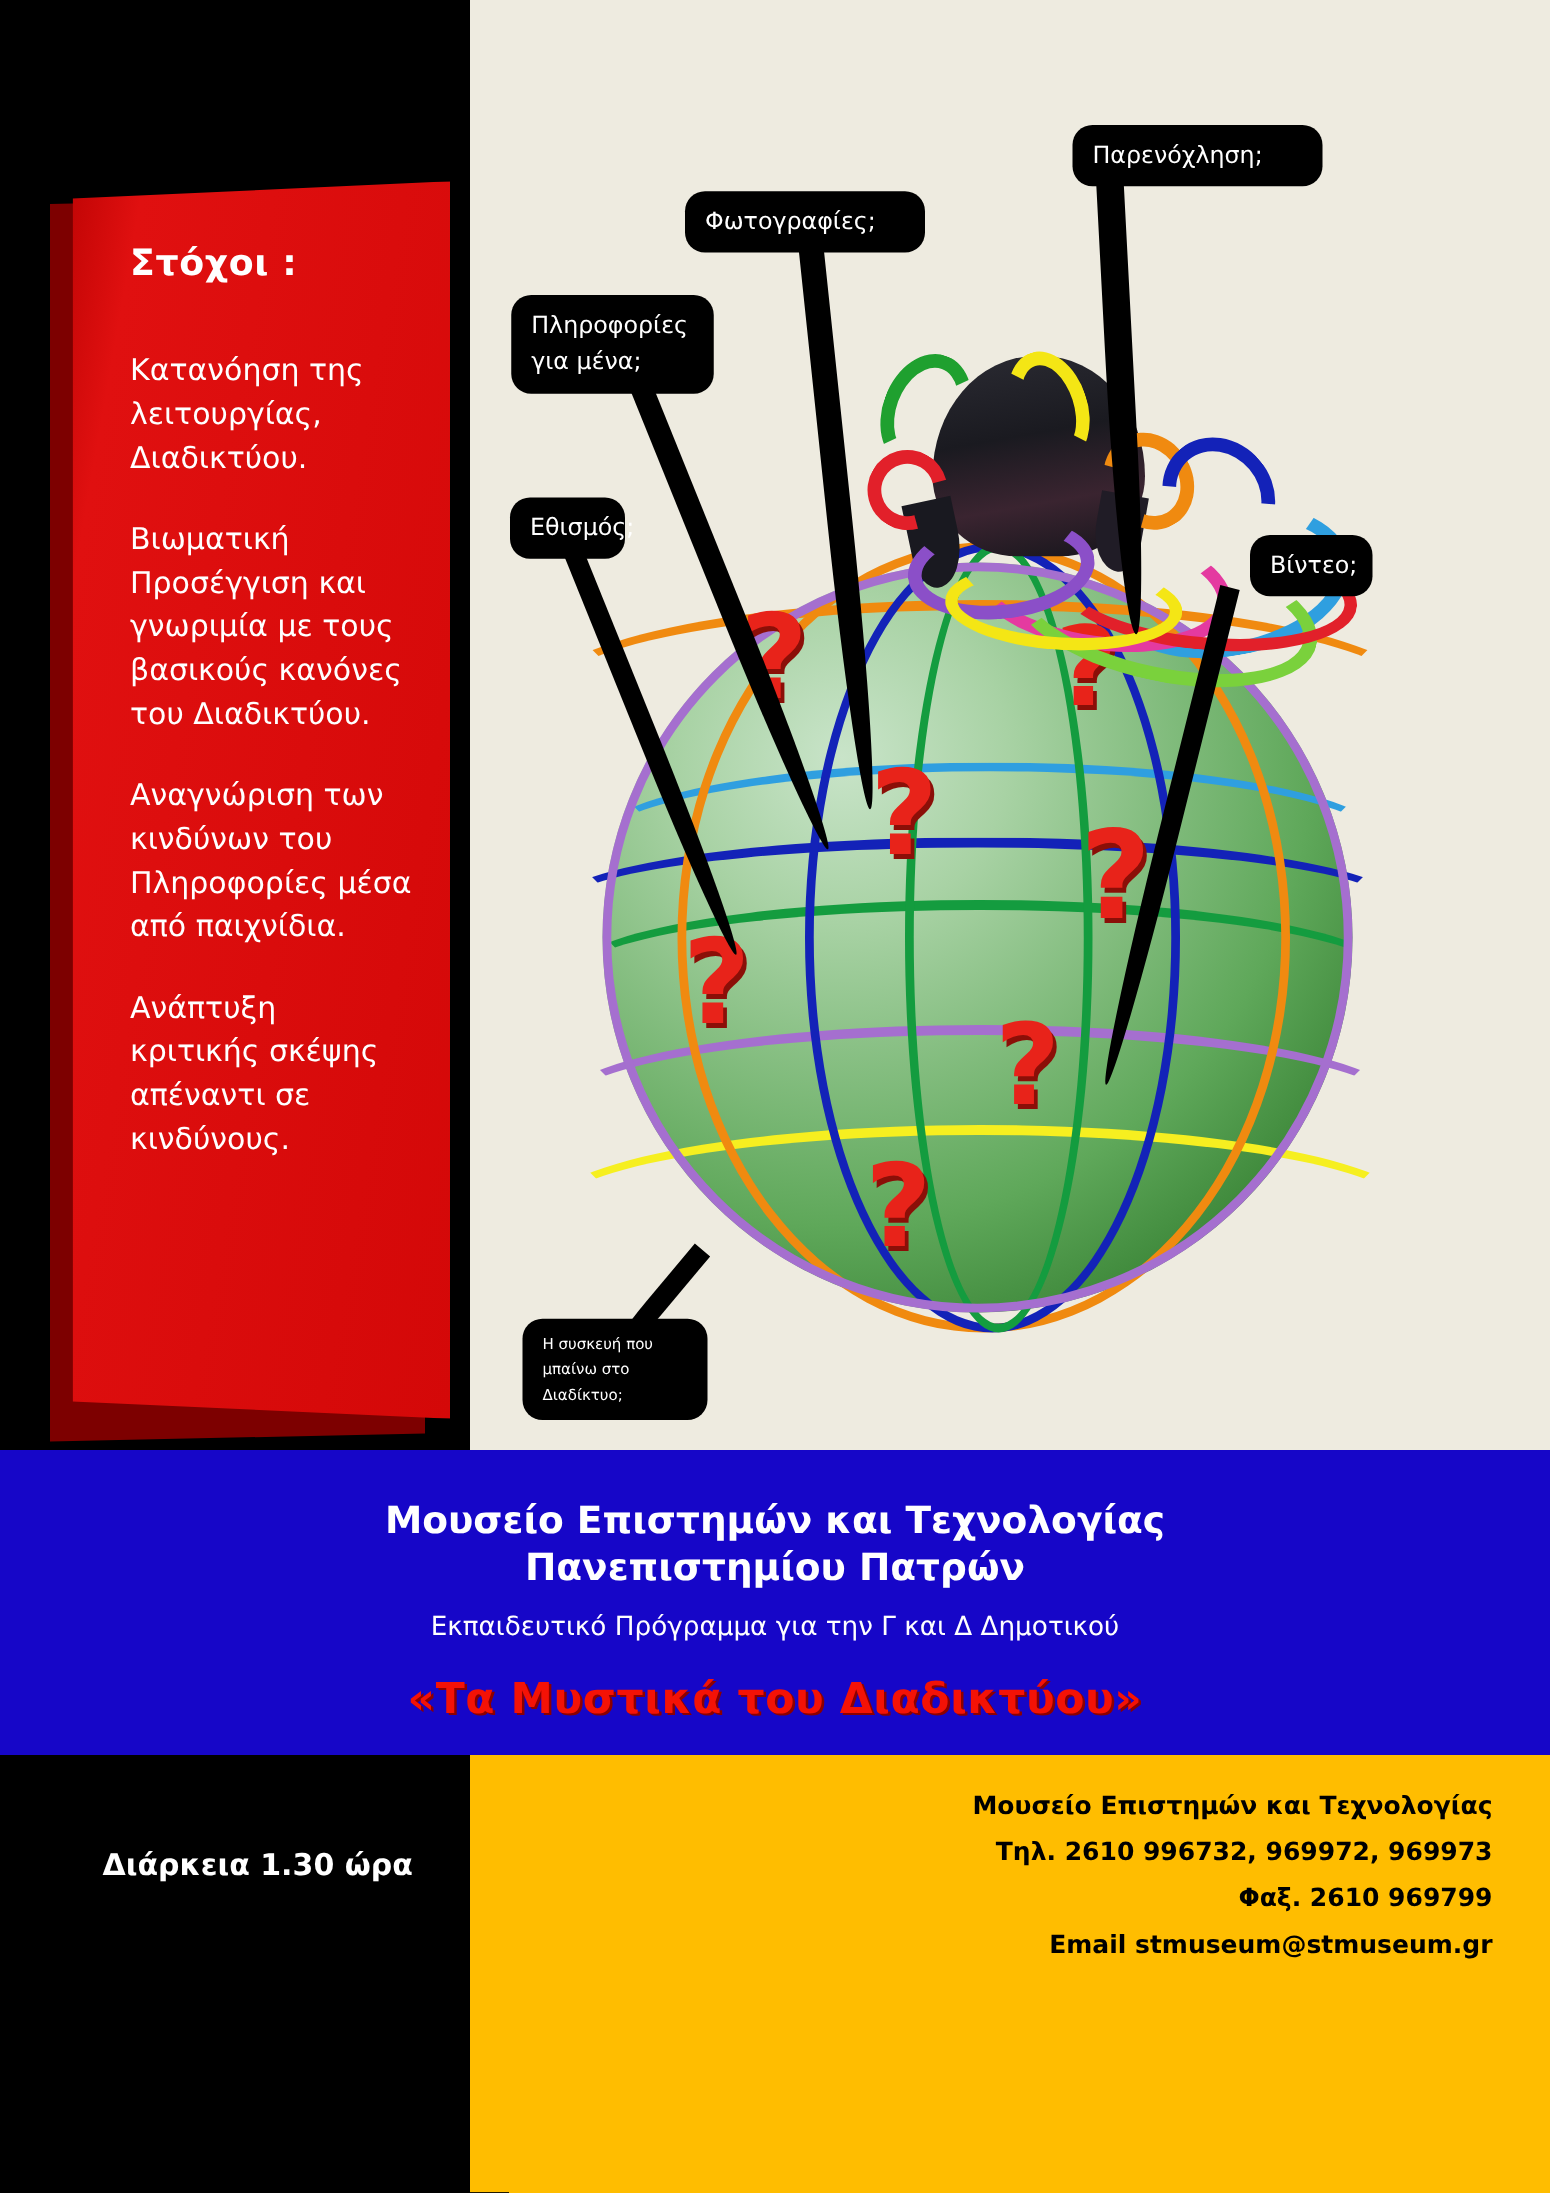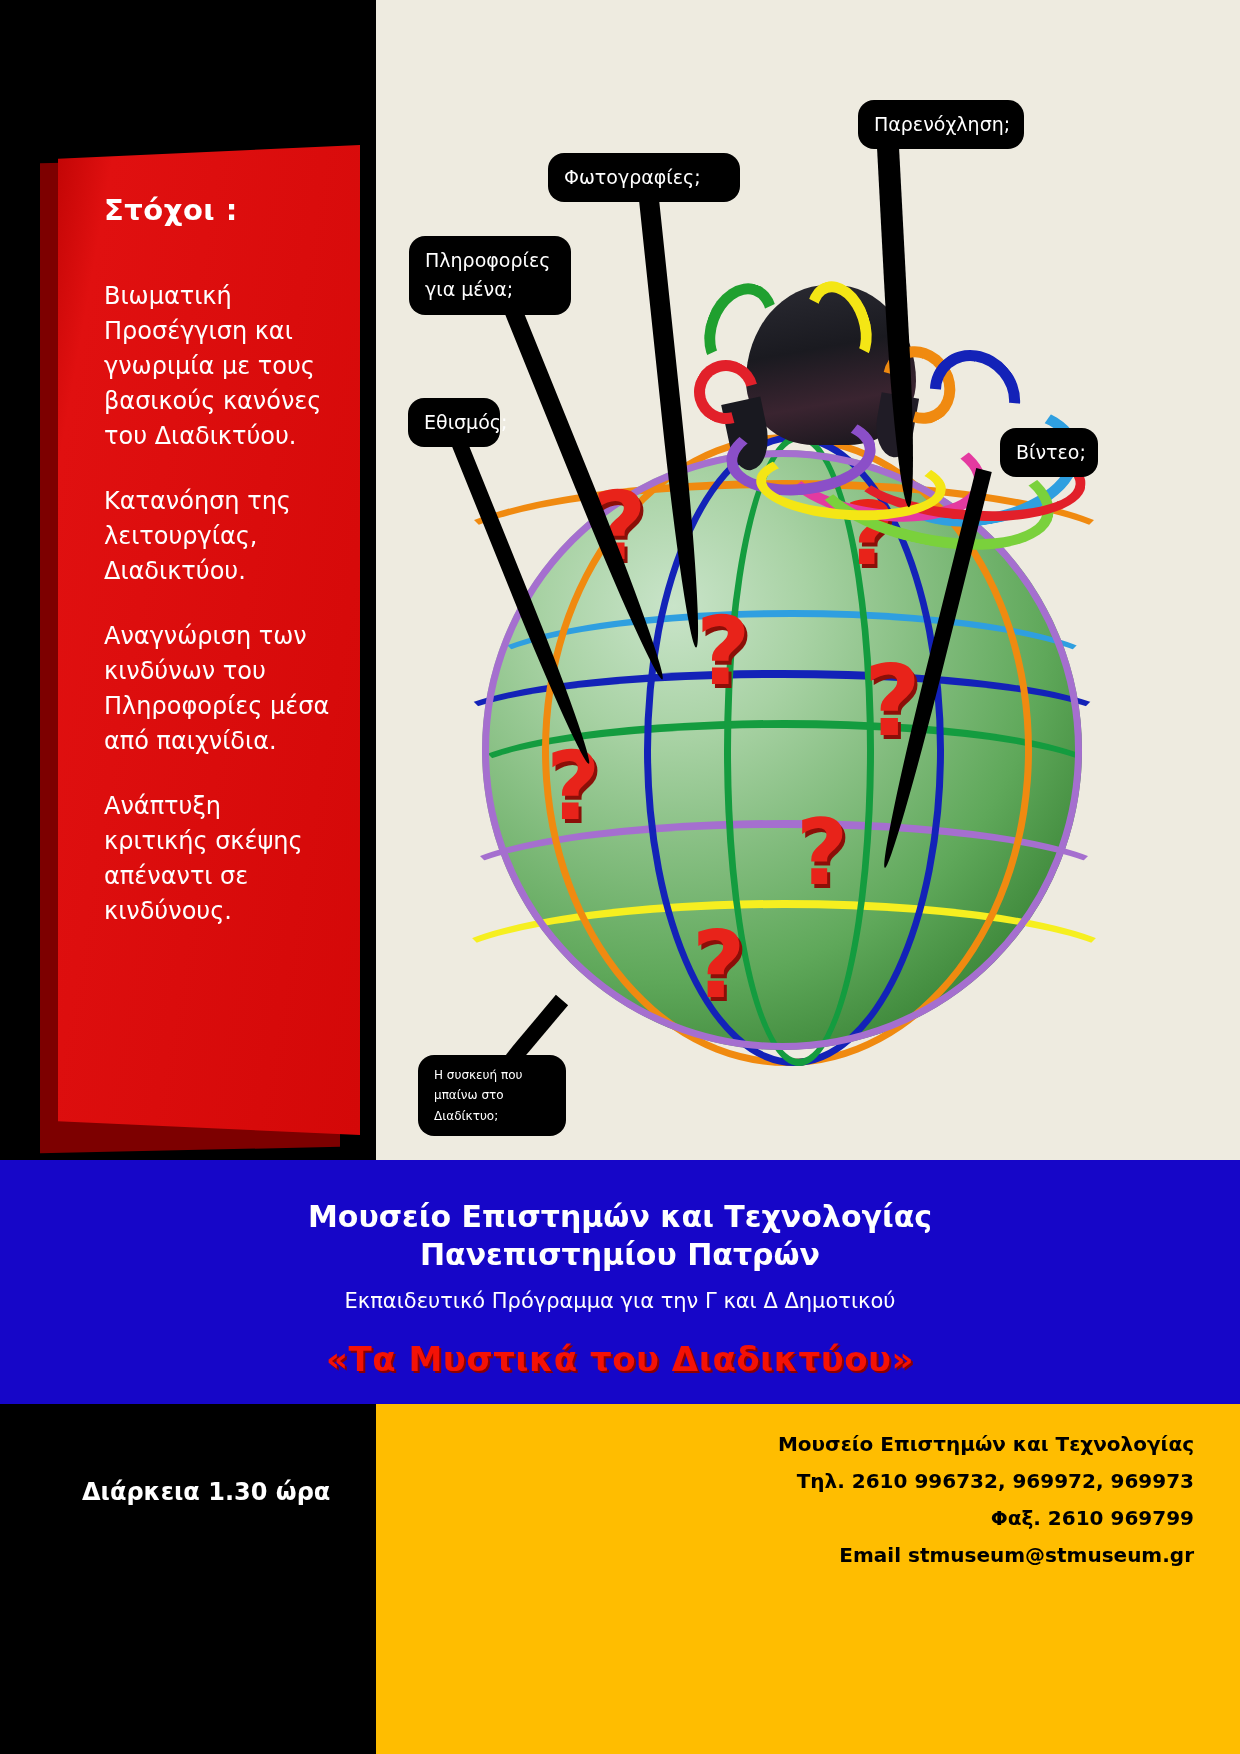--- a/index.html
+++ b/index.html
@@ -224,41 +224,41 @@
     <div style="position:absolute; left:470px; top:430px; width:240px; height:90px; border:10px solid #e2202a; border-radius:50%; border-top-color:transparent; border-left-color:transparent; transform:rotate(5deg);"></div>
     <div style="position:absolute; left:380px; top:450px; width:190px; height:70px; border:10px solid #f4e615; border-radius:50%; border-top-color:transparent; transform:rotate(3deg);"></div>
 
     <div class="tail" style="left:500px; top:128px; width:22px; height:380px; transform:rotate(-3deg); border-radius:0 0 40% 60%;"></div>
     <div class="tail" style="left:262px; top:190px; width:20px; height:460px; transform:rotate(-6deg); border-radius:0 0 50% 50%;"></div>
     <div class="tail" style="left:120px; top:290px; width:18px; height:420px; transform:rotate(-22deg); border-radius:0 0 50% 50%;"></div>
     <div class="tail" style="left:70px; top:430px; width:16px; height:360px; transform:rotate(-22deg); border-radius:0 0 50% 50%;"></div>
     <div class="tail" style="left:600px; top:470px; width:16px; height:410px; transform:rotate(14deg); border-radius:0 0 50% 50%;"></div>
     <div class="tail" style="left:178px; top:1000px; width:16px; height:120px; transform:rotate(40deg); border-radius:0 0 50% 50%;"></div>
 
-    <div class="bubble" style="left:482px; top:100px; width:166px;">Παρενόχληση;</div>
+    <div class="bubble" style="left:482px; top:100px; width:200px;">Παρενόχληση;</div>
 
     <div class="bubble" style="left:172px; top:153px; width:192px;">Φωτογραφίες;</div>
 
     <div class="bubble" style="left:33px; top:236px; width:162px;">Πληροφορίες
 για μένα;</div>
 
     <div class="bubble" style="left:32px; top:398px; width:92px;">Εθισμός;</div>
 
     <div class="bubble" style="left:624px; top:428px; width:98px;">Βίντεο;</div>
 
     <div class="bubble" style="left:42px; top:1055px; width:148px; font-size:12px; line-height:1.7;">Η συσκευή που
 μπαίνω  στο
 Διαδίκτυο;</div>
   </div>
 
   <div class="red-shadow"></div>
   <div class="red-box">
     <div class="red-title">Στόχοι :</div>
+    <div class="red-para">Κατανόηση της λειτουργίας, Διαδικτύου.</div>
     <div class="red-para">Βιωματική Προσέγγιση και γνωριμία με τους βασικούς κανόνες του Διαδικτύου.</div>
-    <div class="red-para">Κατανόηση της λειτουργίας, Διαδικτύου.</div>
     <div class="red-para">Αναγνώριση των  κινδύνων του Πληροφορίες μέσα από παιχνίδια.</div>
     <div class="red-para">Ανάπτυξη κριτικής σκέψης απέναντι σε κινδύνους.</div>
   </div>
 
   <div class="blue-band">
     <div class="blue-h1">Μουσείο  Επιστημών και Τεχνολογίας</div>
     <div class="blue-h1">Πανεπιστημίου Πατρών</div>
     <div class="blue-sub">Εκπαιδευτικό Πρόγραμμα για την Γ και Δ Δημοτικού</div>
     <div class="blue-title">«Τα Μυστικά του Διαδικτύου»</div>
   </div>

